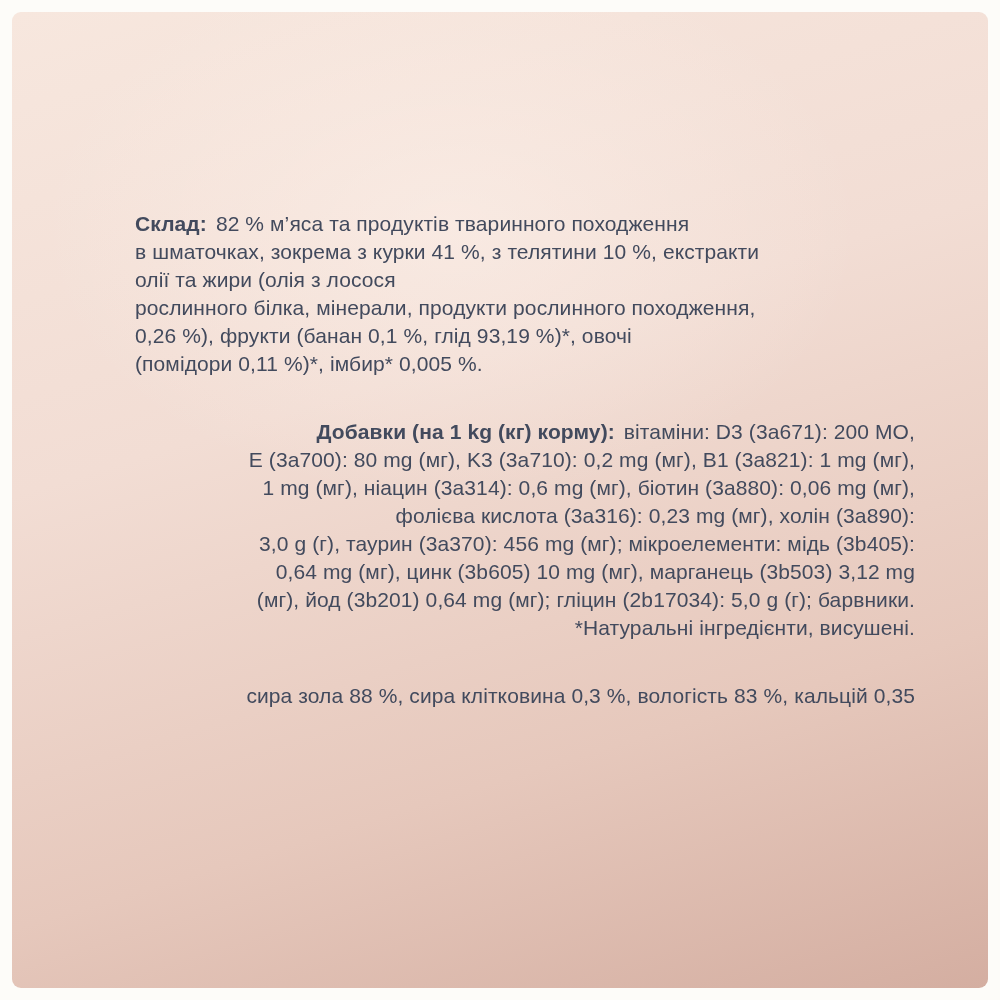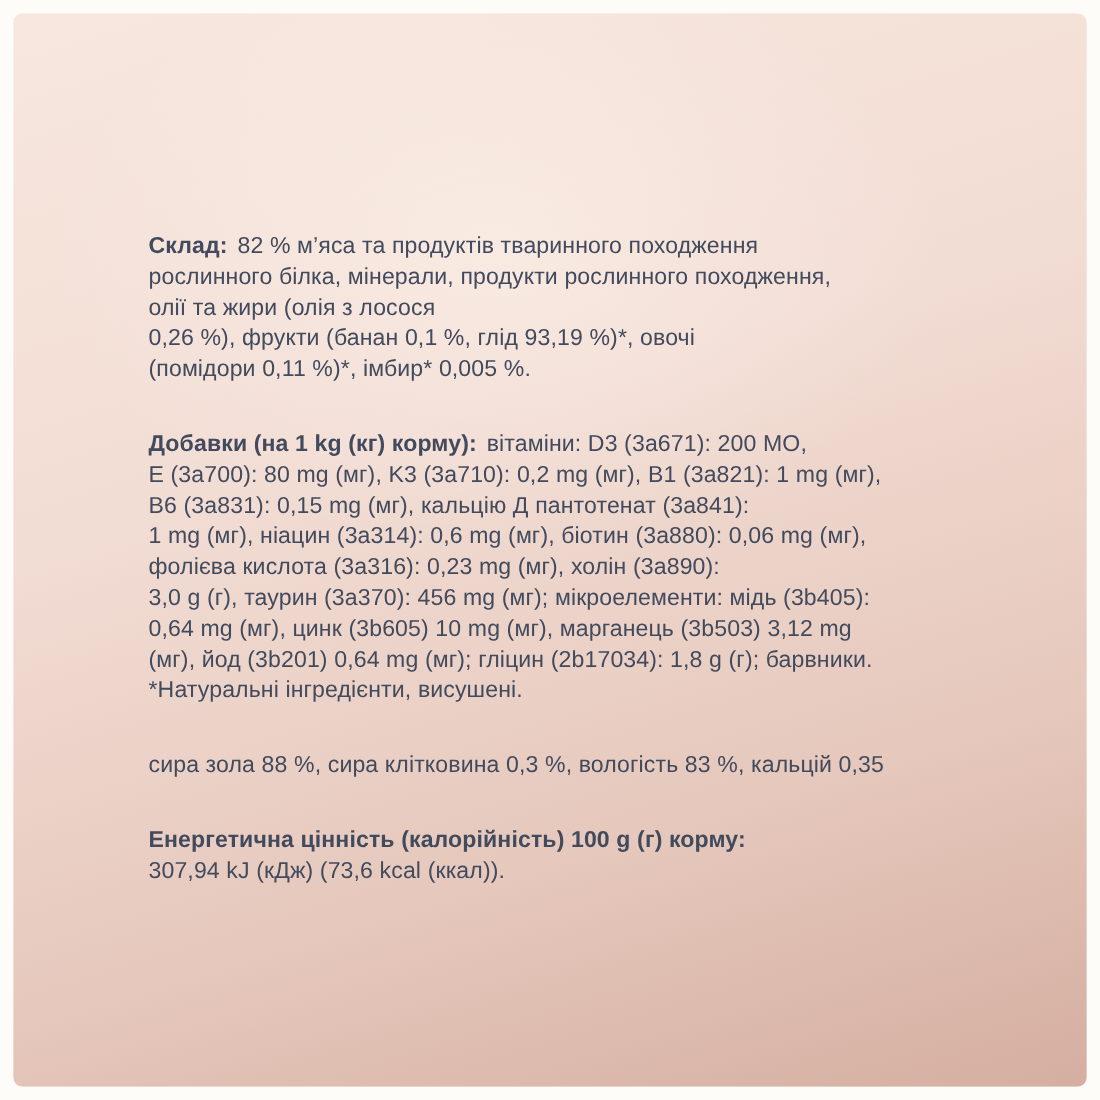--- a/index.html
+++ b/index.html
@@ -21,62 +21,56 @@
   .content{
     position:absolute;
     left:123px;top:150px;
     width:780px;
     color:#424a5d;
     font-size:21px;
     line-height:28px;
     letter-spacing:0.1px;
     margin-top:48px;
   }
-  section + section{margin-top:40px;}
+  section + section{margin-top:40px;text-align:right;}
   .line{white-space:nowrap;}
   .h{font-weight:bold;margin-right:9px;}
   .h.block{display:block;margin-right:0;}
 </style>
 </head>
 <body>
 
 <div class="page">
   <div class="panel">
     <div class="content">
 
       <section>
         <div class="line">
           <span class="h">Склад:</span><span>82 % м’яса та продуктів тваринного походження</span>
         </div>
+        <div class="line">в шматочках, зокрема з курки 41 %, з телятини 10 %, екстракти</div>
+        <div class="line">олії та жири (олія з лосося</div>
         <div class="line">рослинного білка, мінерали, продукти рослинного походження,</div>
-        <div class="line">олії та жири (олія з лосося</div>
         <div class="line">0,26 %), фрукти (банан 0,1 %, глід 93,19 %)*, овочі</div>
         <div class="line">(помідори 0,11 %)*, імбир* 0,005 %.</div>
       </section>
 
       <section>
         <div class="line">
           <span class="h">Добавки (на 1 kg (кг) корму):</span><span>вітаміни: D3 (3а671): 200 МО,</span>
         </div>
         <div class="line">E (3а700): 80 mg (мг), K3 (3а710): 0,2 mg (мг), B1 (3а821): 1 mg (мг),</div>
-        <div class="line">B6 (3а831): 0,15 mg (мг), кальцію Д пантотенат (3а841):</div>
         <div class="line">1 mg (мг), ніацин (3а314): 0,6 mg (мг), біотин (3а880): 0,06 mg (мг),</div>
         <div class="line">фолієва кислота (3а316): 0,23 mg (мг), холін (3а890):</div>
         <div class="line">3,0 g (г), таурин (3а370): 456 mg (мг); мікроелементи: мідь (3b405):</div>
         <div class="line">0,64 mg (мг), цинк (3b605) 10 mg (мг), марганець (3b503) 3,12 mg</div>
-        <div class="line">(мг), йод (3b201) 0,64 mg (мг); гліцин (2b17034): 1,8 g (г); барвники.</div>
+        <div class="line">(мг), йод (3b201) 0,64 mg (мг); гліцин (2b17034): 5,0 g (г); барвники.</div>
         <div class="line">*Натуральні інгредієнти, висушені.</div>
       </section>
 
       <section>
         <div class="line">сира зола 88 %, сира клітковина 0,3 %, вологість 83 %, кальцій 0,35</div>
       </section>
 
-      <section>
-        <div class="line">
-          <span class="h block">Енергетична цінність (калорійність) 100 g (г) корму:</span>
-        </div>
-        <div class="line">307,94 kJ (кДж) (73,6 kcal (ккал)).</div>
-      </section>
 
     </div>
   </div>
 </div>
 
 </body></html>

